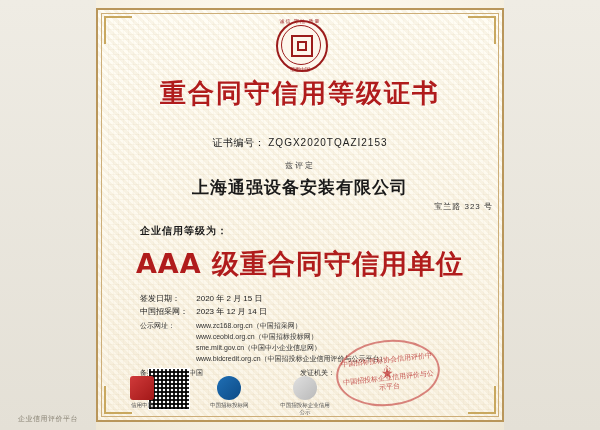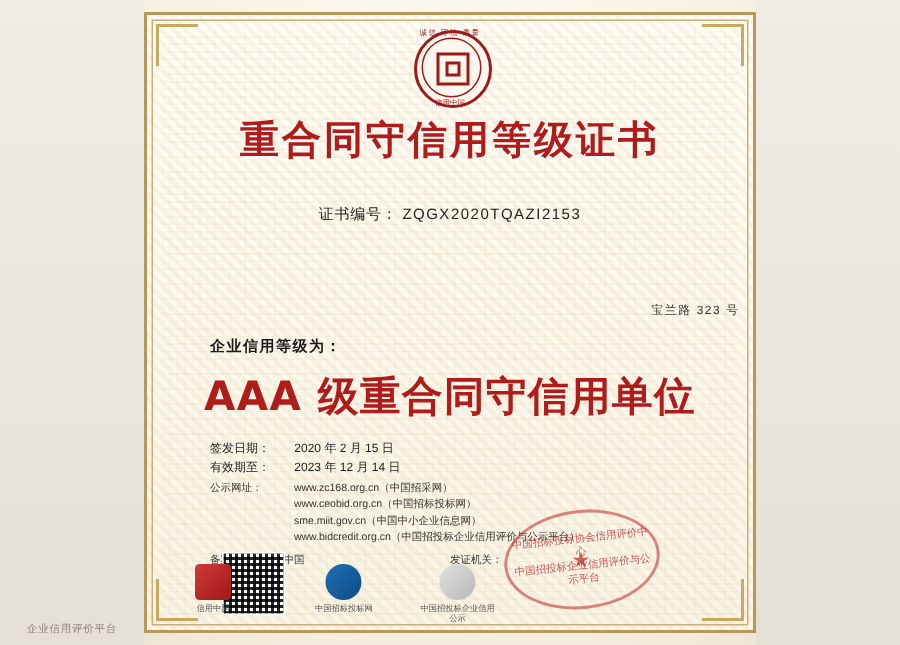--- a/index.html
+++ b/index.html
@@ -212,32 +212,34 @@
   </div>
 
   <div class="title">重合同守信用等级证书</div>
 
 
   <div class="cert-no">
     <span>证书编号：</span>
     <span class="val">ZQGX2020TQAZI2153</span>
   </div>
 
+  <div class="hereby">兹评定</div>
+  <div class="company">上海通强设备安装有限公司</div>
   <div class="company-sub">宝兰路 323 号</div>
 
   <div class="grade-label">企业信用等级为：</div>
   <div class="grade">AAA 级重合同守信用单位</div>
 
   <div class="dates">
     <div class="row">
       <span class="k">签发日期：</span>
       <span>2020 年 2 月 15 日</span>
     </div>
     <div class="row">
-      <span class="k">有效期至：</span>
+      <span class="k">中国招采网：</span>
       <span>2023 年 12 月 14 日</span>
     </div>
   </div>
 
   <div class="publish">
     <div>
       <span class="k">公示网址：</span>
       <span>www.zc168.org.cn（中国招采网）</span>
     </div>
     <div>

